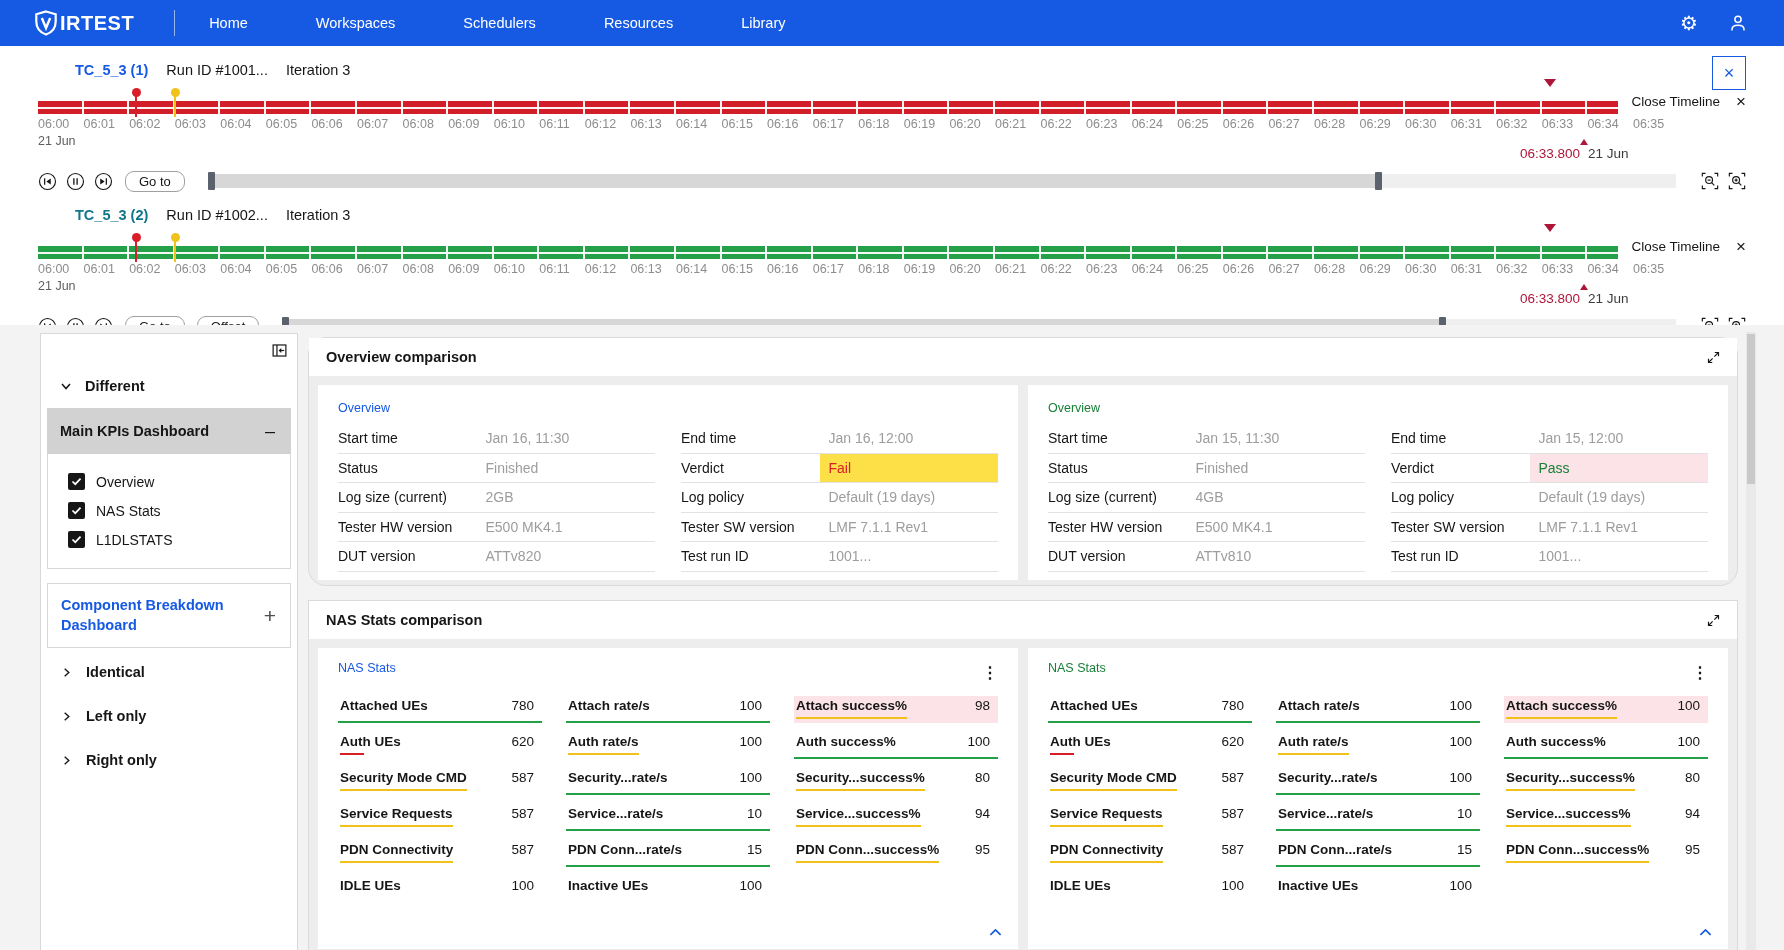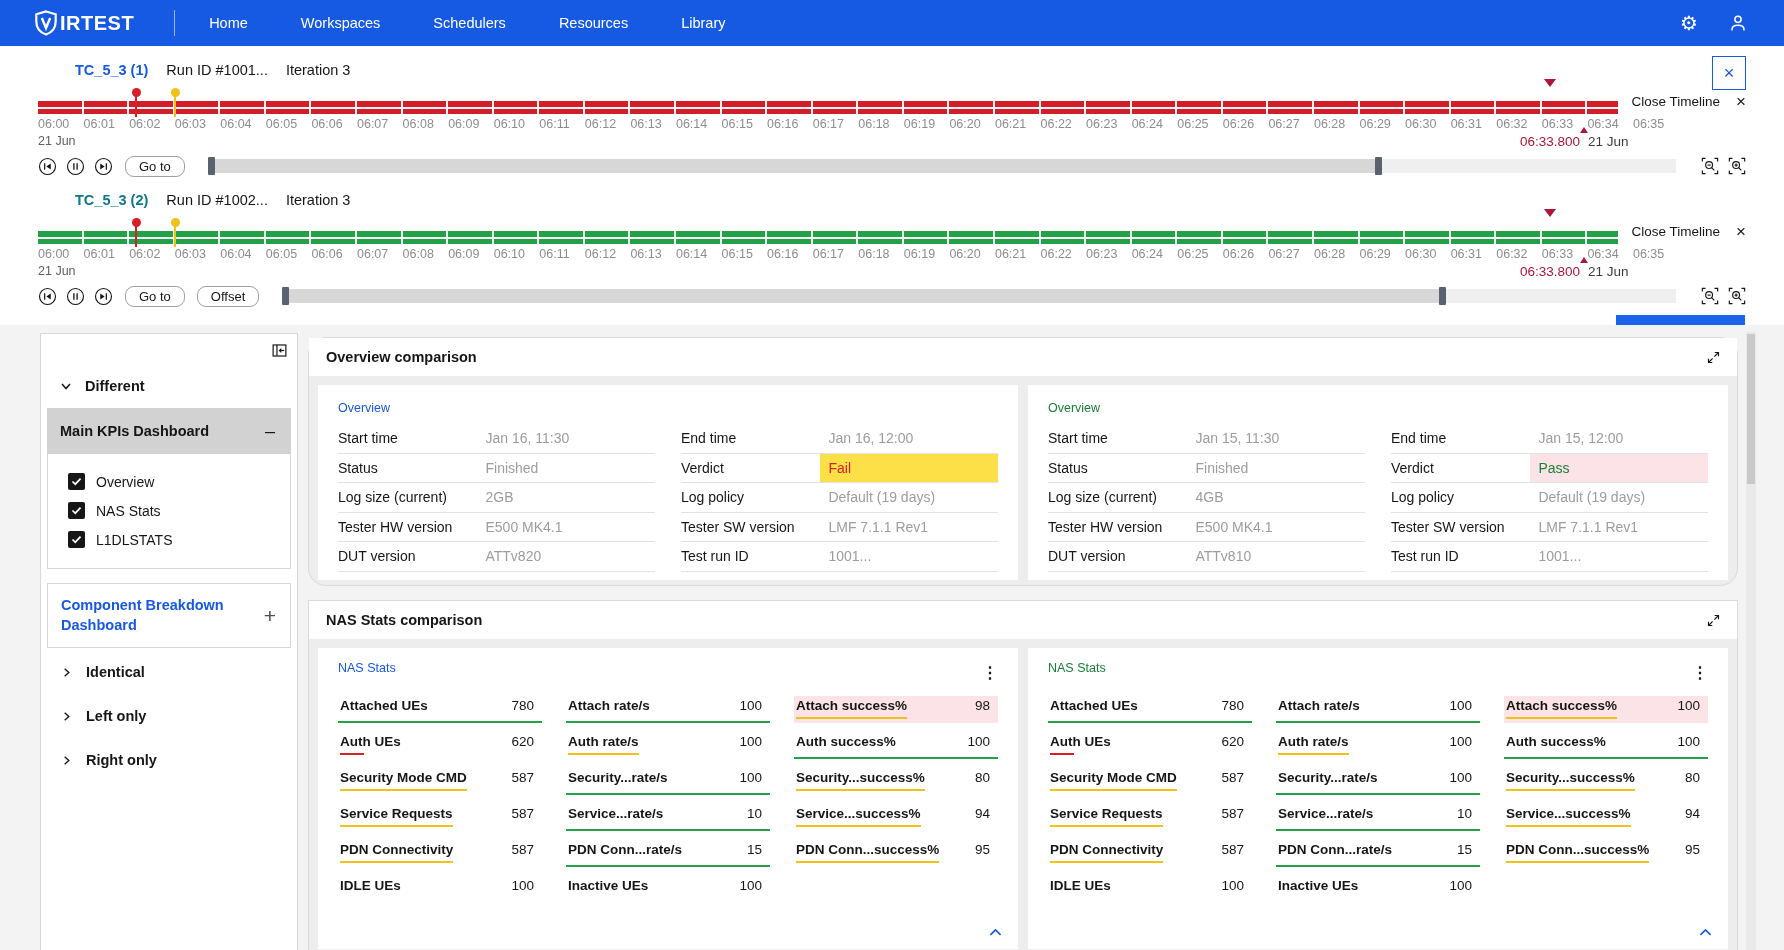--- a/index.html
+++ b/index.html
@@ -4,21 +4,21 @@
 <style>
   * { margin:0; padding:0; box-sizing:border-box; }
   html,body { width:1784px; height:950px; overflow:hidden; background:#fff;
     font-family:"Liberation Sans", sans-serif; color:#161616; }
 
   
   .navbar { height:46px; background:#1659e2; display:flex; align-items:center; padding:0 36px 0 34px; }
   .brand { display:flex; align-items:center; gap:2px; color:#fff; font-weight:bold; font-size:20px; letter-spacing:.5px; }
   .brand .icon { display:inline-flex; }
   .nav-divider { width:1px; height:26px; background:rgba(255,255,255,.55); margin:0 34px 0 40px; }
-  .nav-items { display:flex; gap:53px; }
+  .nav-items { display:flex; gap:68px; }
   .nav-item { color:#fff; font-size:14.5px; cursor:pointer; }
   .nav-right { margin-left:auto; display:flex; align-items:center; gap:30px; }
   .gear { font-family:"DejaVu Sans", sans-serif; font-size:20px; color:#fff; line-height:1; cursor:pointer; }
   .icon { display:inline-flex; align-items:center; justify-content:center; }
 
   
   .tl-section { background:#fff; padding:8px 38px 0 38px; position:relative; }
   .tl-block { margin-bottom:6px; }
   .tl-title { display:flex; align-items:baseline; gap:18px; padding:8px 0 10px;margin-left:37px; }
   .tl-name { font-weight:bold; font-size:14.5px; }
@@ -33,26 +33,26 @@
   .tl-pin::before { content:""; position:absolute; top:-4px; left:-3.5px; width:9px; height:9px; border-radius:50%; background:var(--pc); }
   .tri-down { position:absolute; top:-9px; width:0; height:0; z-index:3;
      border-left:6px solid transparent; border-right:6px solid transparent; border-top:8px solid #ae1639; }
   .tl-close { display:flex; align-items:center; gap:16px; margin-left:14px; white-space:nowrap; }
   .tl-close-label { font-size:13.5px; cursor:pointer; }
   .tl-close-x { font-size:17px; cursor:pointer; line-height:1; }
   .tl-ticks { position:relative; height:16px; margin-top:3px; width:1595px; }
   .tl-tick { position:absolute; top:0; font-size:12.5px; color:#8d8d8d; white-space:nowrap; }
   .tl-subrow { position:relative; height:17px; width:1595px; }
   .tl-date { position:absolute; left:0; top:1px; font-size:12.5px; color:#5f5f5f; }
-  .tl-marker-label { position:absolute; top:1px; display:flex; gap:8px; align-items:baseline; }
+  .tl-marker-label { position:absolute; top:13px; display:flex; gap:8px; align-items:baseline; }
   .tri-up { position:absolute; left:60px; top:-7px; width:0; height:0;
      border-left:4.5px solid transparent; border-right:4.5px solid transparent; border-bottom:6px solid #ae1639; }
   .marker-time { font-size:13.5px; color:#ae1639; }
   .marker-date { font-size:13.5px; color:#3d3d3d; }
-  .tl-controls { display:flex; align-items:center; gap:9px; margin-top:4px; height:24px; }
+  .tl-controls { display:flex; align-items:center; gap:9px; margin-top:19px; height:24px; }
   .icon-btn { cursor:pointer; display:inline-flex; }
   .tl-btn { background:#fff; border:1px solid #a0a0a0; border-radius:9px; font-size:13px; color:#161616;
      padding:2px 13px; font-family:inherit; cursor:pointer; margin-left:3px; }
   .tl-scroll { flex:1; position:relative; height:14px; background:#efefef; margin:0 16px 0 14px; }
   .tl-scroll-range { position:absolute; left:0; top:0; bottom:0; background:#d7d7d7; }
   .tl-scroll-handle { position:absolute; top:-2px; width:7px; height:18px; background:#5b616d; border-radius:1px; cursor:ew-resize; }
   .tl-close-btn { position:absolute; top:10px; right:38px; width:34px; height:34px; background:#fff;
      border:1px solid #1659e2; color:#1659e2; font-size:18px; line-height:1; cursor:pointer;
      display:flex; align-items:center; justify-content:center; }
 

